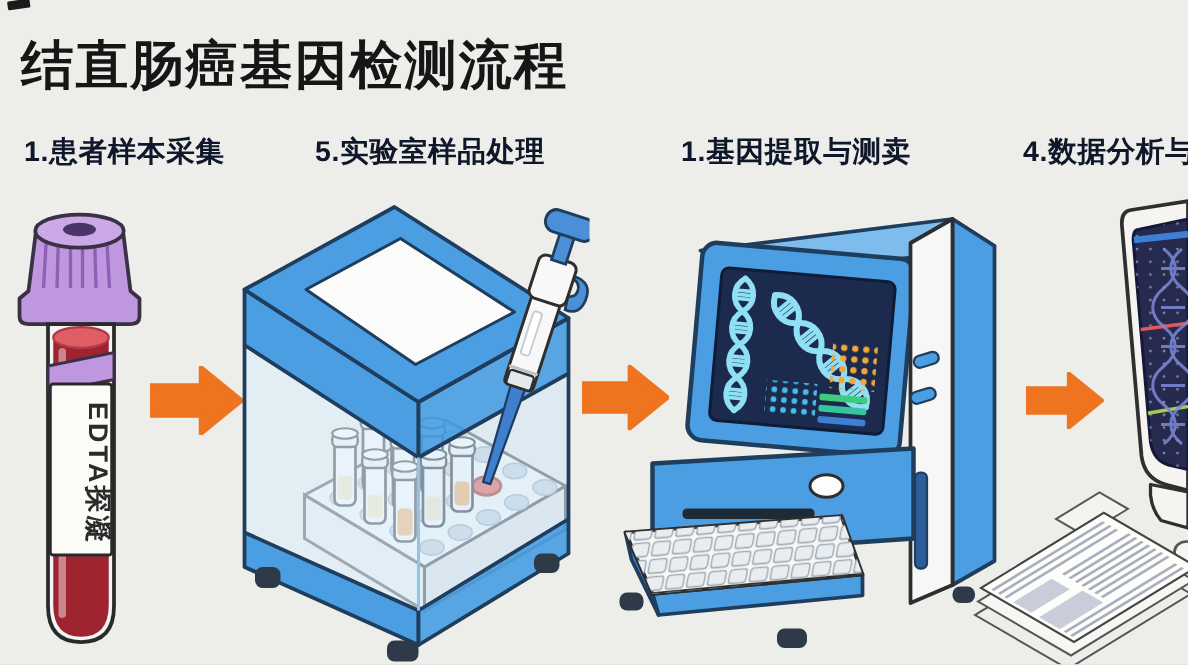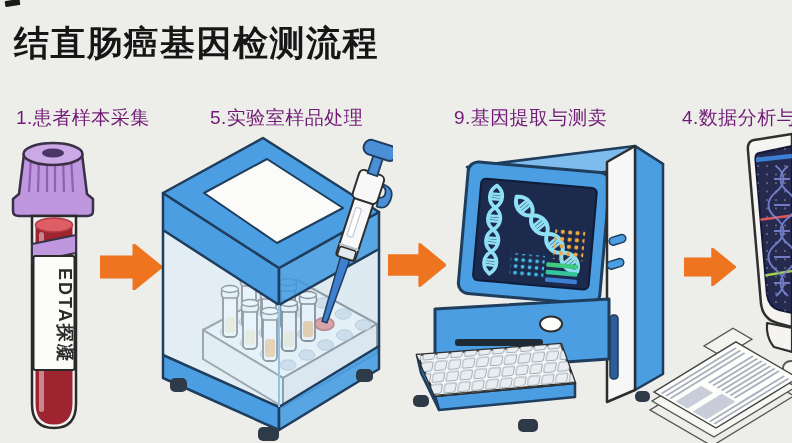--- a/index.html
+++ b/index.html
@@ -12,22 +12,22 @@
   .title{
     position:absolute;left:14px;top:20px;
     font-size:35px;font-weight:800;letter-spacing:1.5px;
     color:var(--title-text,#161616);white-space:nowrap;
   }
   .corner-mark{
     position:absolute;left:5px;top:0px;width:15px;height:6px;
     background:#1A1A1A;transform:rotate(-8deg);border-radius:1px;
   }
   .step-label{
-    position:absolute;top:105px;font-size:19px;font-weight:400;
-    color:#701a75;white-space:nowrap;letter-spacing:0.5px;
+    position:absolute;top:88px;font-size:19px;font-weight:700;
+    color:#0f172a;white-space:nowrap;letter-spacing:0.5px;
   }
   .lbl1{left:16px}.lbl2{left:210px}.lbl3{left:454px}.lbl4{left:682px}
   svg{position:absolute;display:block}
   .svg-tube{left:2px;top:132px}
   .svg-box{left:146px;top:131px}
   .svg-seq{left:397px;top:133px}
   .svg-mon{left:648px;top:130px}
   .arr1{left:100px;top:244px}
   .arr2{left:388px;top:243px}
   .arr3{left:684px;top:248px}
@@ -51,21 +51,21 @@
 <body>
 
 <div class="stage">
 
   <div class="corner-mark"></div>
 
   <div class="title">结直肠癌基因检测流程</div>
 
   <div class="step-label lbl1">1.患者样本采集</div>
   <div class="step-label lbl2">5.实验室样品处理</div>
-  <div class="step-label lbl3">9.基因提取与测卖</div>
+  <div class="step-label lbl3">1.基因提取与测卖</div>
   <div class="step-label lbl4">4.数据分析与</div>
 
   <svg class="svg-tube" width="102" height="311" viewBox="0 0 102 311">
     <g>
       <path class="fPurple" d="M22,22 L80,22 L85,62 L91,67 L91,79 Q91,84 85,84 L17,84 Q11,84 11,79 L11,67 L17,62 Z" stroke="#3A3147" stroke-width="2.5" stroke-linejoin="round"></path>
       <g stroke="#8E5FB5" stroke-width="2.2">
         <line x1="29" y1="25" x2="27" y2="60"></line>
           <line x1="37" y1="24" x2="36" y2="60"></line>
         <line x1="45" y1="24" x2="45" y2="60"></line>
           <line x1="53" y1="24" x2="53" y2="60"></line>

